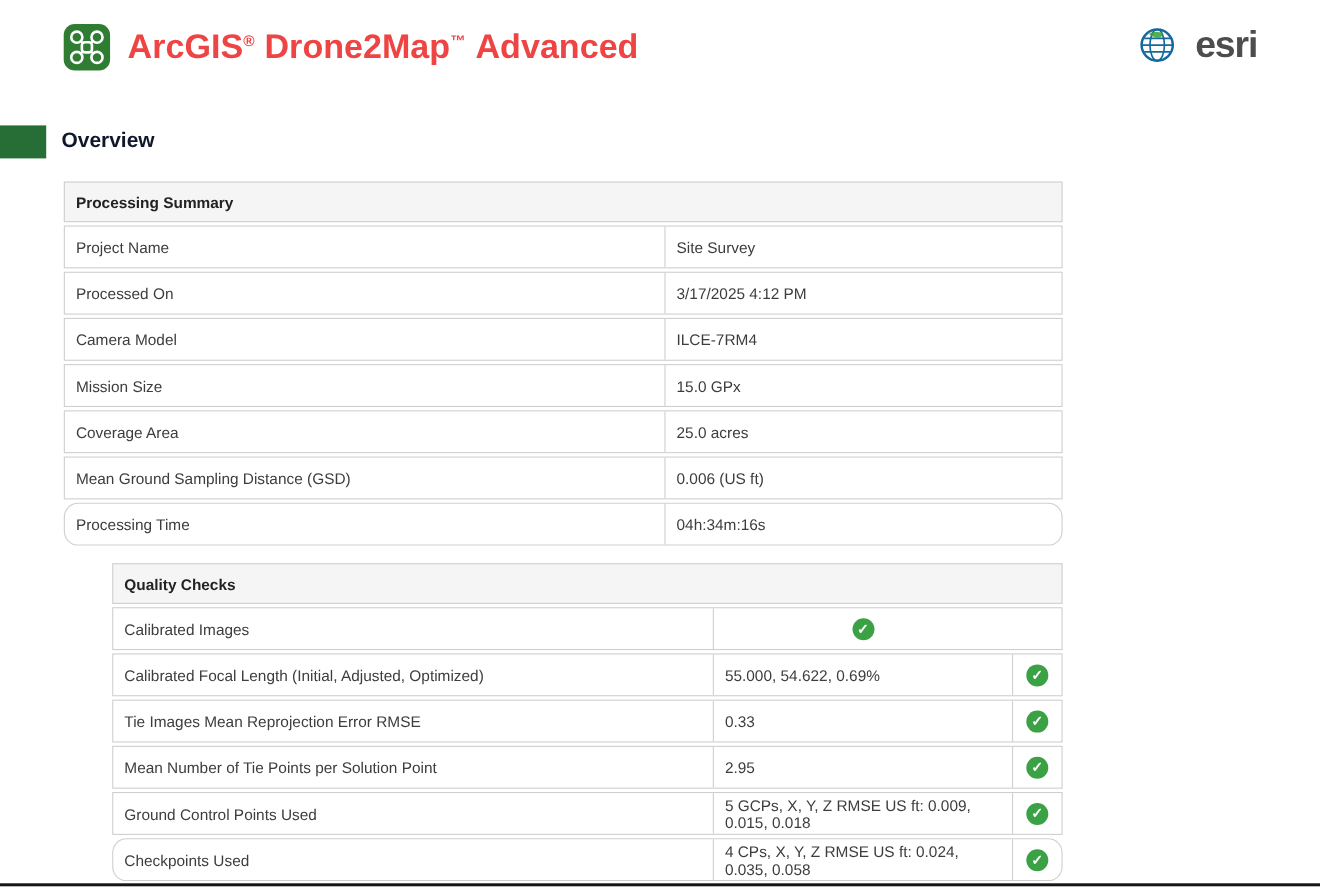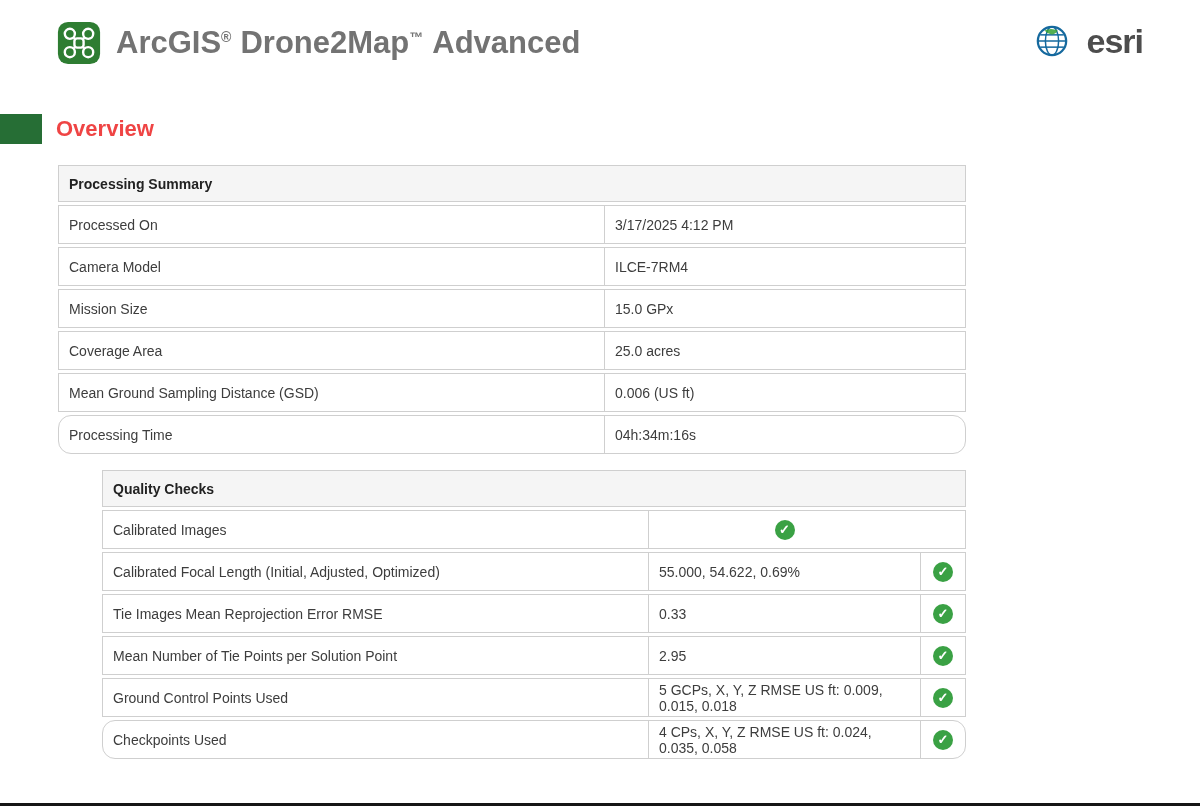--- a/index.html
+++ b/index.html
@@ -17,21 +17,21 @@
   .header {
     display: flex;
     align-items: center;
     padding: 14px 57px 0 57px;
     height: 72px;
   }
   .app-icon { width: 44px; height: 44px; flex: 0 0 auto; }
   .page-title {
     font-size: 31px;
     font-weight: bold;
-    color: #737373;
+    color: #ef4444;
     margin-left: 15px;
     white-space: nowrap;
   }
   .page-title .word-gap { margin-left: 9px; }
   .page-title sup {
     font-size: 14px;
     vertical-align: super;
     line-height: 0;
     font-weight: bold;
   }
@@ -56,23 +56,23 @@
     display: flex;
     align-items: center;
     height: 30px;
   }
   .green-block {
     width: 42px; height: 30px;
     background: #266e35;
     flex: 0 0 auto;
   }
   .overview-heading {
-    font-size: 22px;
-    font-weight: bold;
-    color: #ef4444;
+    font-size: 19px;
+    font-weight: bold;
+    color: #0f172a;
     margin-left: 14px;
   }
 
   
   .section {
     width: 908px;
     margin: 21px 0 0 58px;
   }
   .section + .section { margin-top: 16px; padding-left: 44px; }
 
@@ -174,20 +174,24 @@
 
 <div class="overview-band">
   <div class="green-block"></div>
   <div class="overview-heading">Overview</div>
 </div>
 
 <div class="section">
   <div class="thead">Processing Summary</div>
 
   <div class="row summary">
+    <div class="td label">Project Name</div>
+    <div class="td value">Site Survey</div>
+  </div>
+  <div class="row summary">
     <div class="td label">Processed On</div>
     <div class="td value">3/17/2025 4:12 PM</div>
   </div>
   <div class="row summary">
     <div class="td label">Camera Model</div>
     <div class="td value">ILCE-7RM4</div>
   </div>
   <div class="row summary">
     <div class="td label">Mission Size</div>
     <div class="td value">15.0 GPx</div>

